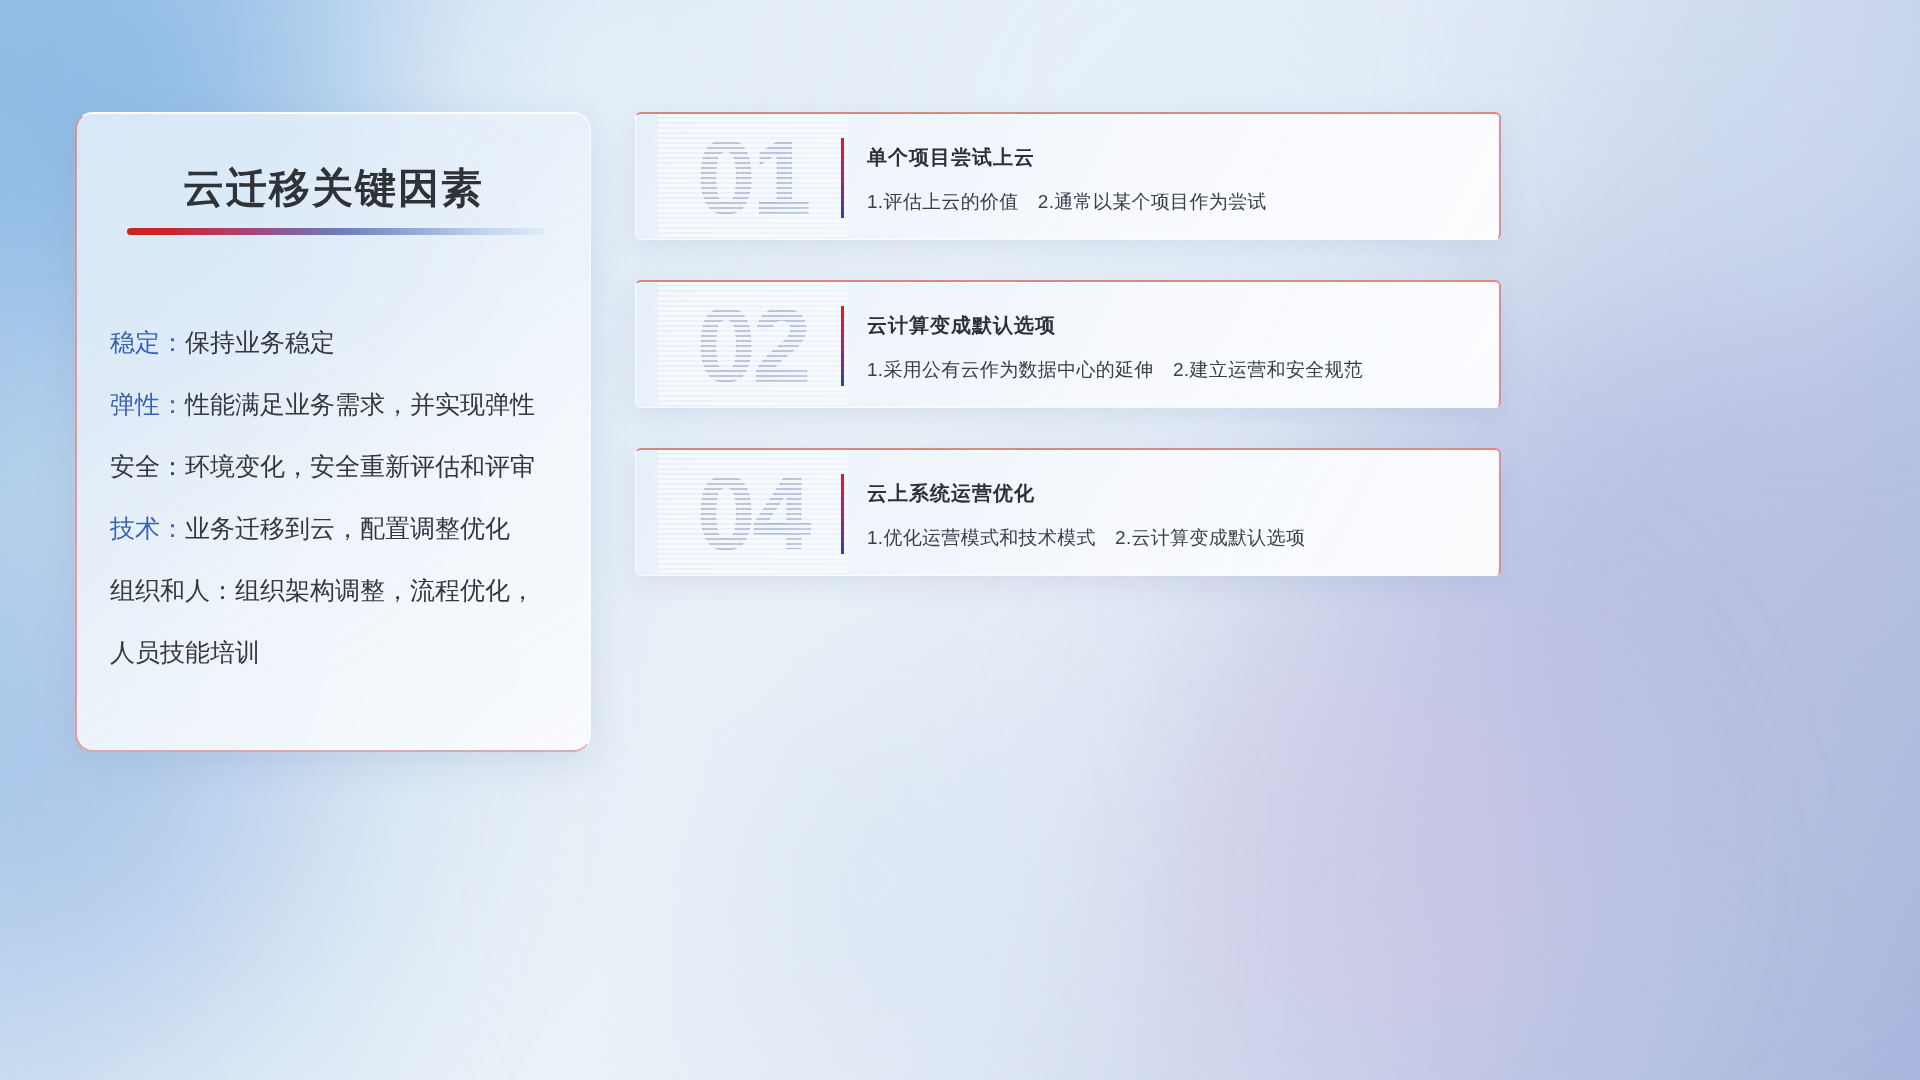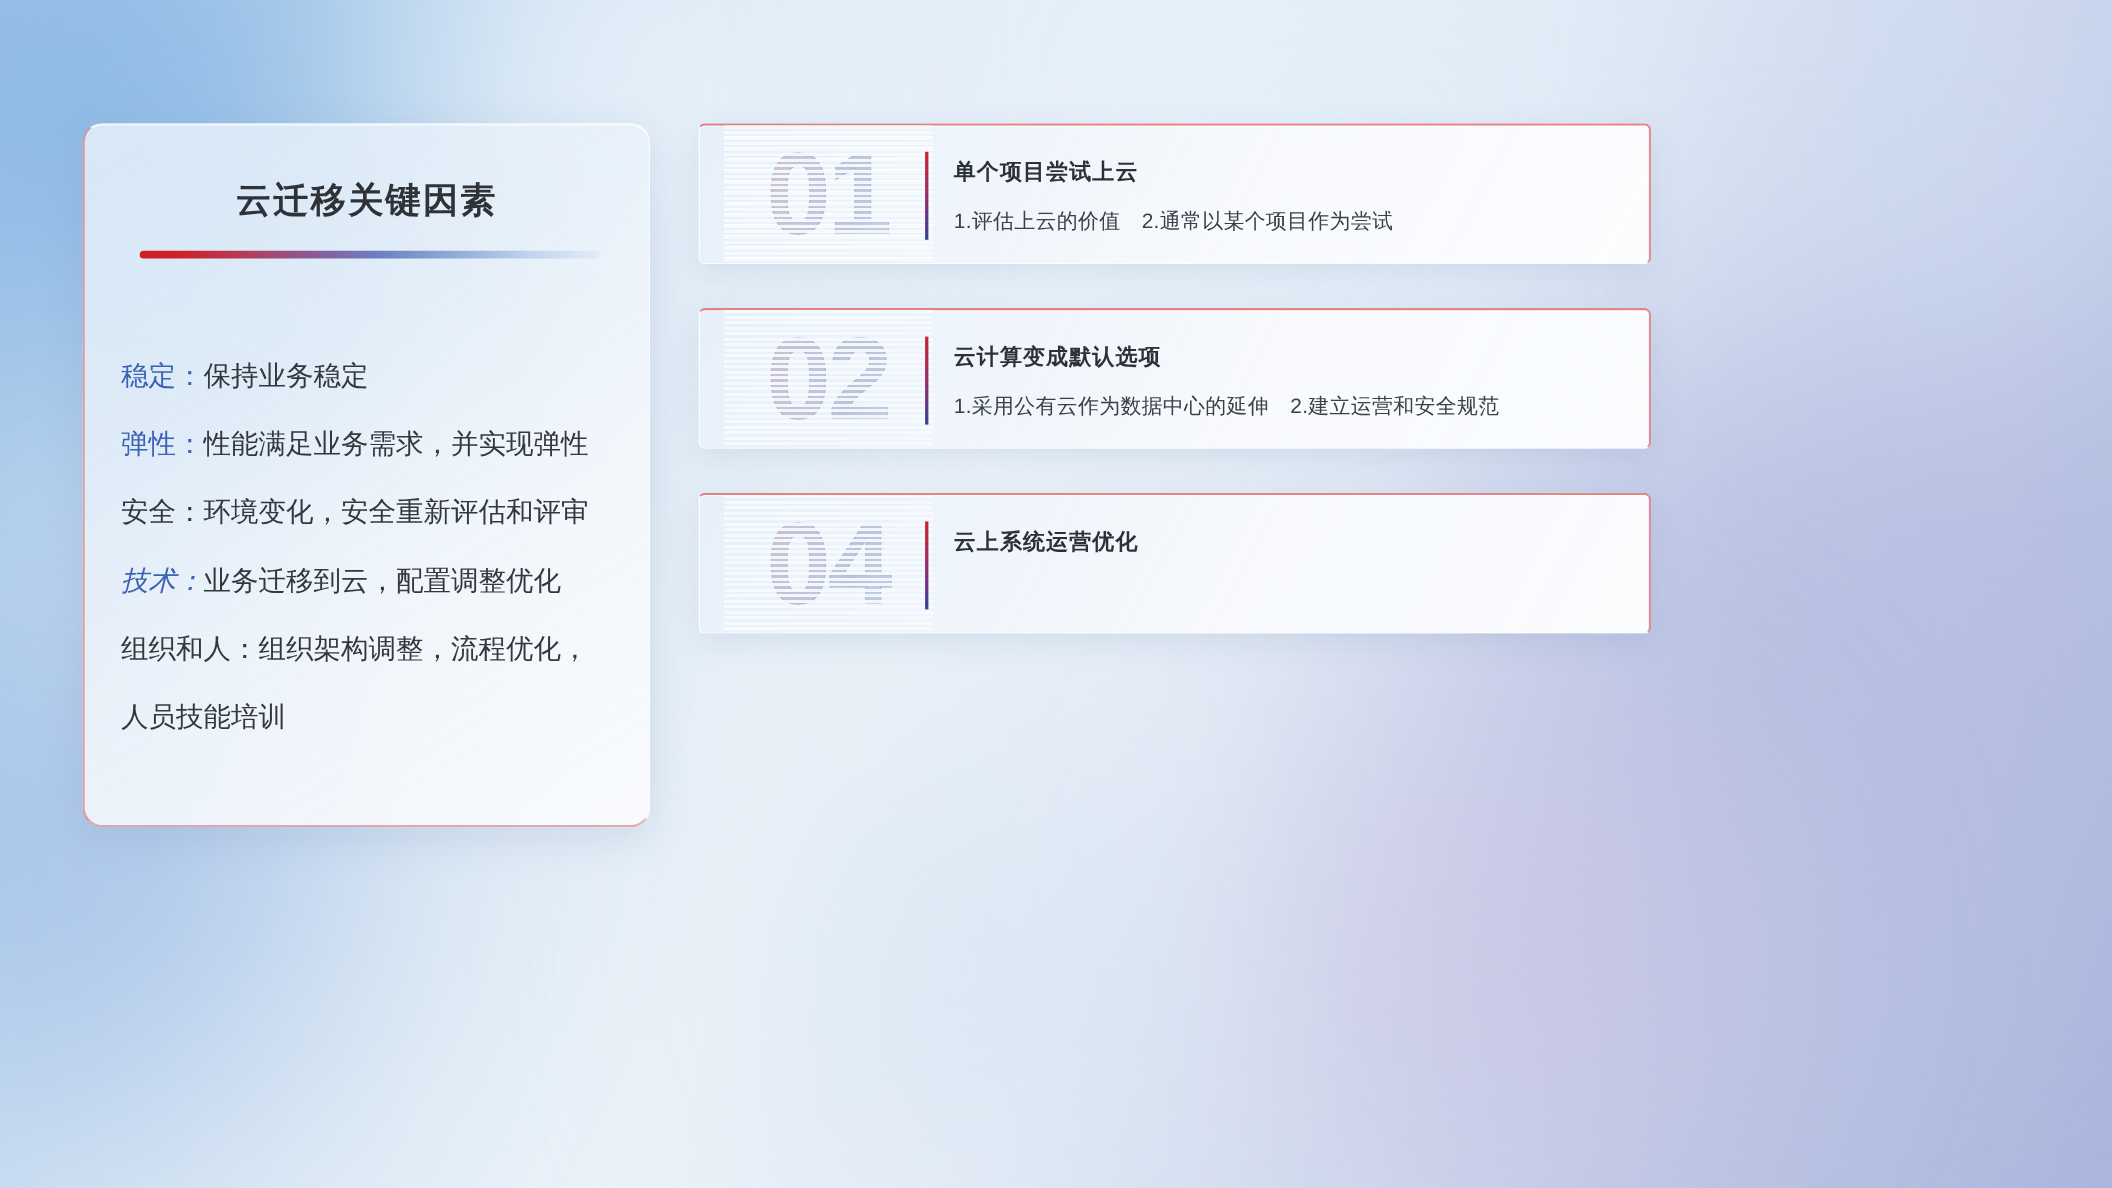--- a/index.html
+++ b/index.html
@@ -58,21 +58,21 @@
        rgba(250,251,253,.92) 100%);
     border:1px solid rgba(255,255,255,.75);
     border-left:2px solid rgba(214,82,86,.55);
     border-bottom:2px solid rgba(214,82,86,.45);
     box-shadow:0 10px 38px rgba(120,140,180,.20), inset 0 1px 0 rgba(255,255,255,.85);
     backdrop-filter:blur(6px);
   }
   #panel-title{
     position:absolute; left:0; right:0; top:48px;
     text-align:center;
-    font-size:32px; font-weight:bold; letter-spacing:2px;
+    font-size:41px; font-weight:bold; letter-spacing:2px;
     color:#2f3338;
   }
   #panel-rule{
     position:absolute; left:50px; top:115px; width:418px; height:7px;
     border-radius:4px;
     background:linear-gradient(90deg,
       #cf2027 0%, #cf2027 8%, #b83a55 22%, #8a5a9a 38%,
       #6d7fc0 52%, #8fa9d8 68%, #bdd2ec 84%, #e2ecf7 100%);
   }
   #panel-list{
@@ -168,21 +168,21 @@
   <div class="bg-veil"></div>
 </div>
 
 <div id="left-panel">
   <div id="panel-title">云迁移关键因素</div>
   <div id="panel-rule"></div>
   <div id="panel-list">
       <div class="panel-line"><span style="color: rgb(58, 98, 181);">稳定：</span><span style="color: rgb(51, 56, 62); text-align: right;">保持业务稳定</span></div>
       <div class="panel-line"><span style="color: rgb(58, 98, 181);">弹性：</span><span style="color: rgb(51, 56, 62);">性能满足业务需求，并实现弹性</span></div>
       <div class="panel-line"><span style="color: rgb(51, 56, 62);">安全：</span><span style="color: rgb(51, 56, 62);">环境变化，安全重新评估和评审</span></div>
-      <div class="panel-line"><span style="color: rgb(58, 98, 181); font-style: italic;">技术：</span><span style="color: rgb(51, 56, 62);">业务迁移到云，配置调整优化</span></div>
+      <div class="panel-line"><span style="color: rgb(58, 98, 181);">技术：</span><span style="color: rgb(51, 56, 62);">业务迁移到云，配置调整优化</span></div>
       <div class="panel-line"><span style="color: rgb(51, 56, 62);">组织和人：</span><span style="color: rgb(51, 56, 62);">组织架构调整，流程优化，</span></div>
       <div class="panel-line"><span style="color: rgb(51, 56, 62);">人员技能培训</span></div>
     </div>
 </div>
 
 <div id="cards">
     <div class="card">
       <div class="ghost-num">
         <span>01</span>
       </div>
@@ -205,15 +205,16 @@
       </div>
     </div>
     <div class="card">
       <div class="ghost-num">
         <span>04</span>
       </div>
       <div class="ghost-mask"></div>
       <div class="accent-bar"></div>
       <div class="card-body">
         <div class="card-title">云上系统运营优化</div>
+        <div class="card-desc">1.优化运营模式和技术模式　2.云计算变成默认选项</div>
       </div>
     </div>
   </div>
 
 </body></html>

